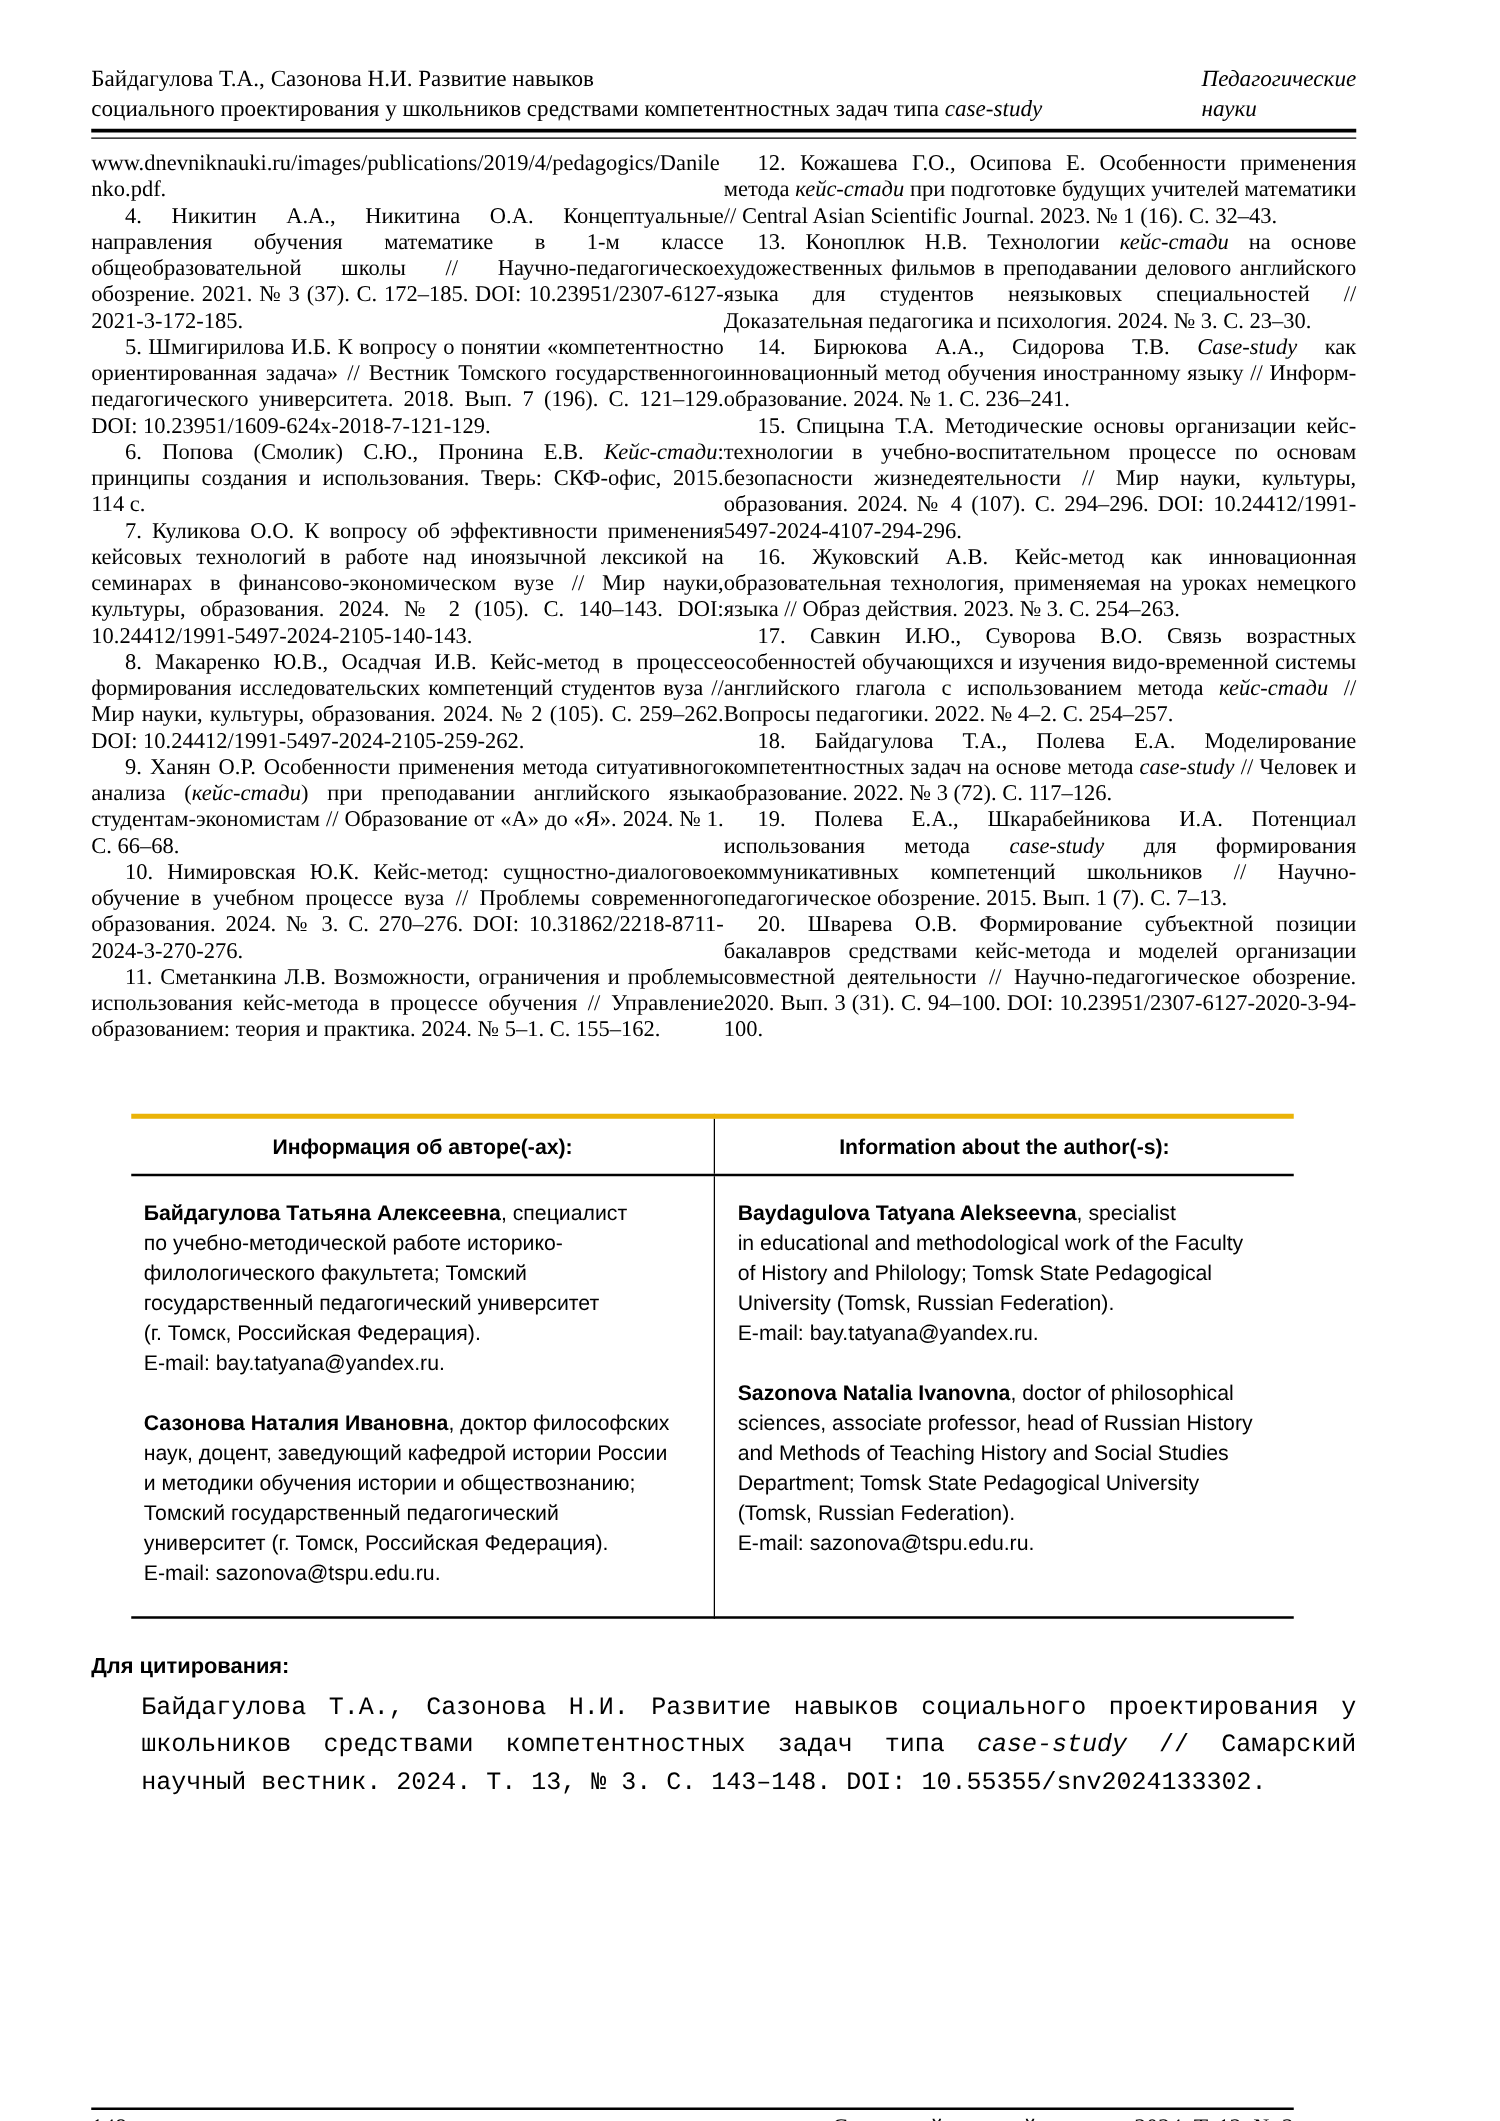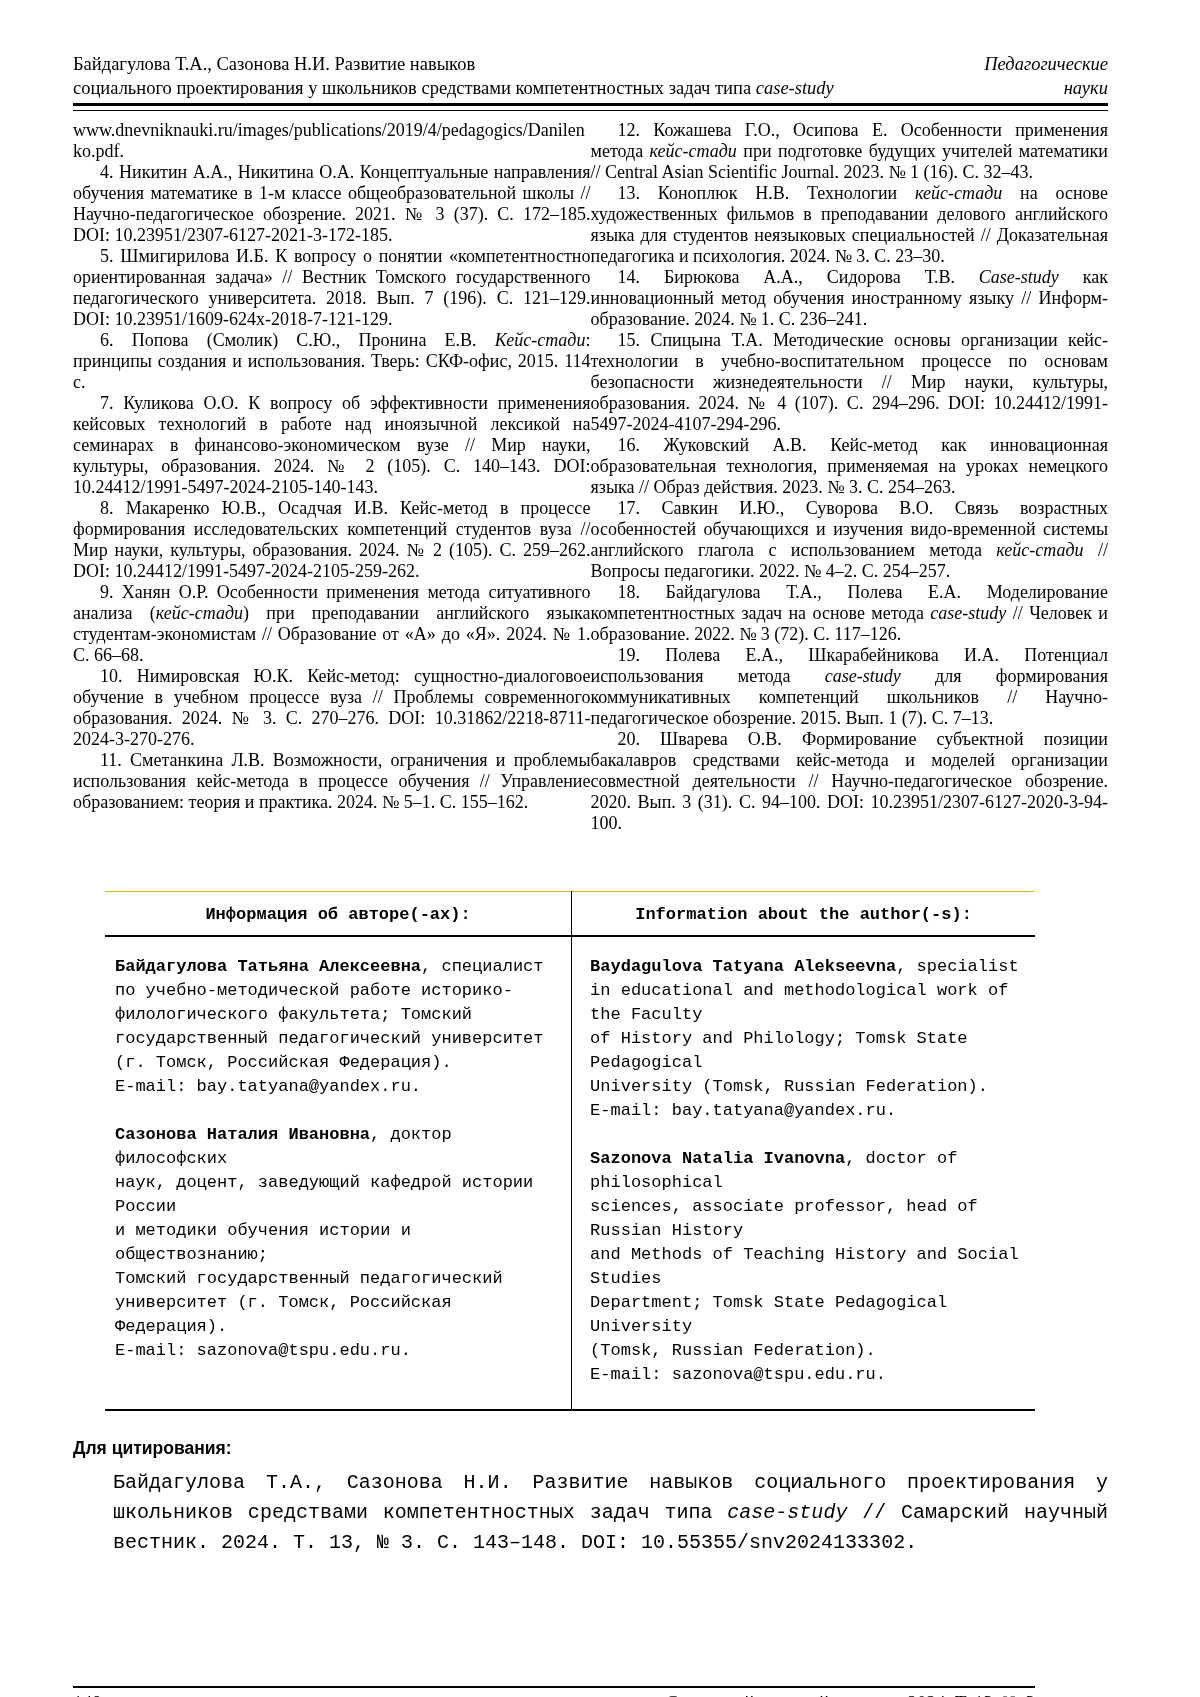--- a/index.html
+++ b/index.html
@@ -1,38 +1,38 @@
 <!DOCTYPE html>
 <html lang="ru"><head>
 <meta charset="utf-8">
 <style>
   html,body { margin:0; padding:0; background:#ffffff; }
   body { width:1200px; height:1697px; font-family:"Liberation Serif", serif; color:#000; }
   .page { position:relative; box-sizing:border-box; width:1200px; height:1697px;
-          padding:52px 92px 0 73px; background:#fff; }
+          padding:52px 115px 0 73px; background:#fff; }
 
   
   .running-head { display:flex; justify-content:space-between; align-items:flex-end;
                   font-size:18.5px; line-height:24px; }
   .rh-left { max-width:820px; }
-  .rh-right { font-style:italic; text-align:right; white-space:nowrap;margin-left:40px; }
+  .rh-right { font-style:italic; text-align:left; white-space:nowrap;margin-left:40px; }
   .double-rule { margin-top:3px; height:4px; border-top:3px solid #000; border-bottom:1.5px solid #000; }
 
   
   .ref-columns { display:flex; margin-top:9px; font-size:18px; line-height:21px;
                  text-align:justify; }
   .ref-col { flex:1 1 0; hyphens:auto; -webkit-hyphens:auto; }
   .ref-col p { margin:0; text-indent:27px; }
   .ref-col p.no-indent { text-indent:0; overflow-wrap:anywhere; }
   .ref-col i { font-style:italic; }
 
   
   .authors-table { border-collapse:collapse; table-layout:fixed; margin:57px 0 0 32px; width:930px;
-                   border-top:1px solid #eab308; border-bottom:2px solid #000;
-                   font-family:Liberation Mono, monospace; }
+                   border-top:4px solid #eab308; border-bottom:2px solid #000;
+                   font-family:Liberation Sans, sans-serif; }
   .authors-table th { font-size:17px; font-weight:bold; text-align:center;
                       padding:13px 8px 11px 8px; border-bottom:2.5px solid #000; }
   .authors-table th:first-child, .authors-table td:first-child { border-right:1.5px solid #000; width:48.4%; }
   .authors-table td { vertical-align:top; font-size:17px; line-height:24px;
                       padding:18px 14px 22px 10px; }
   .authors-table td:last-child { padding-left:18px; }
   .authors-table td p { margin:0 0 24px 0; }
   .authors-table td p:last-child { margin-bottom:0; }
   .authors-table b { font-weight:bold; }
 

